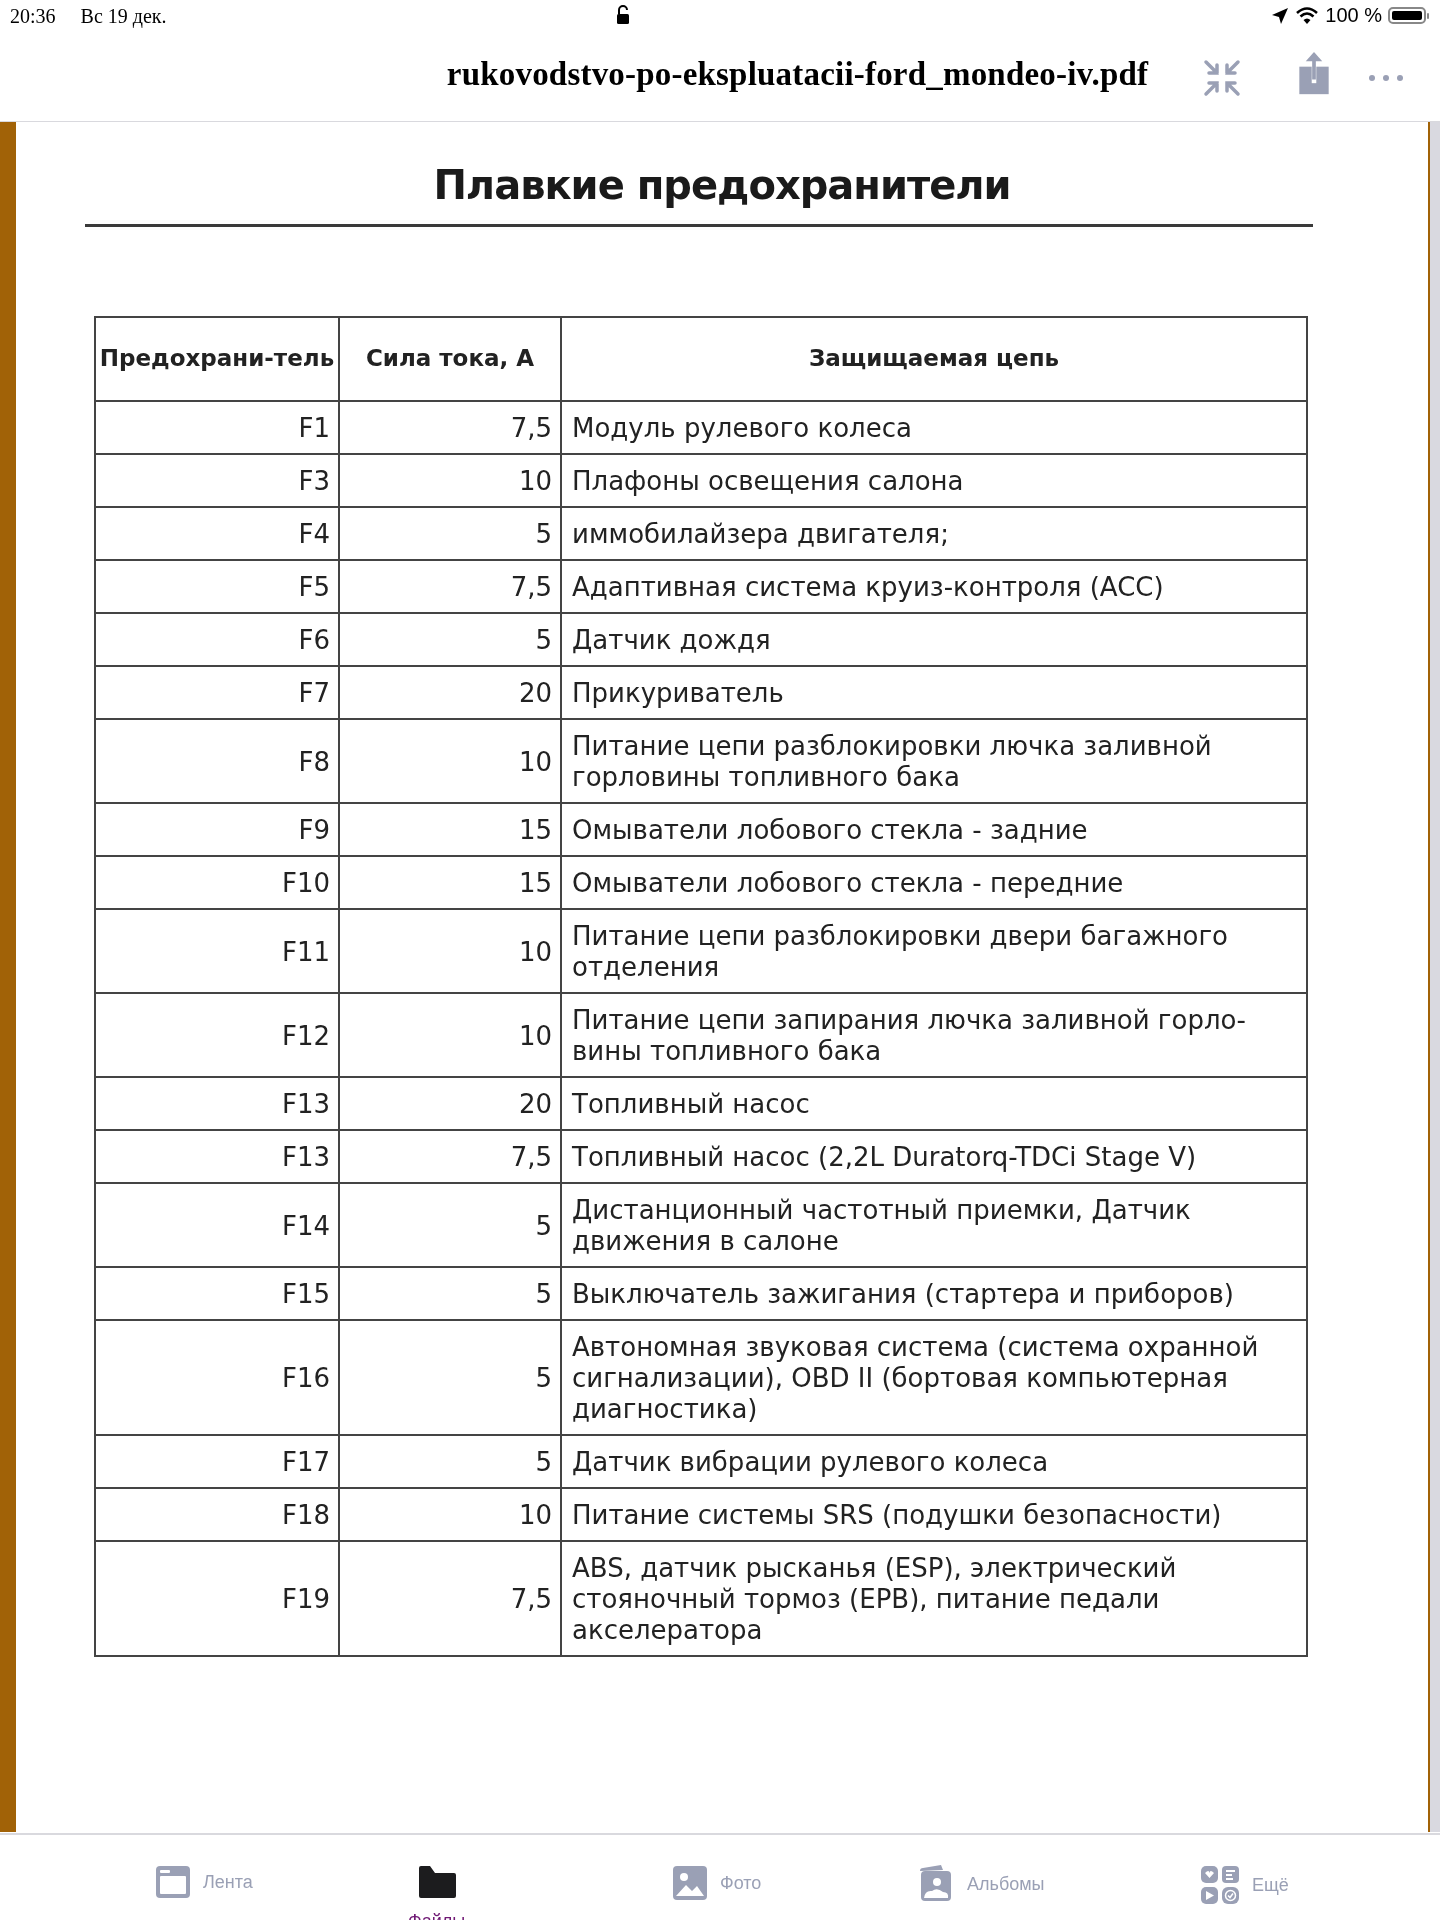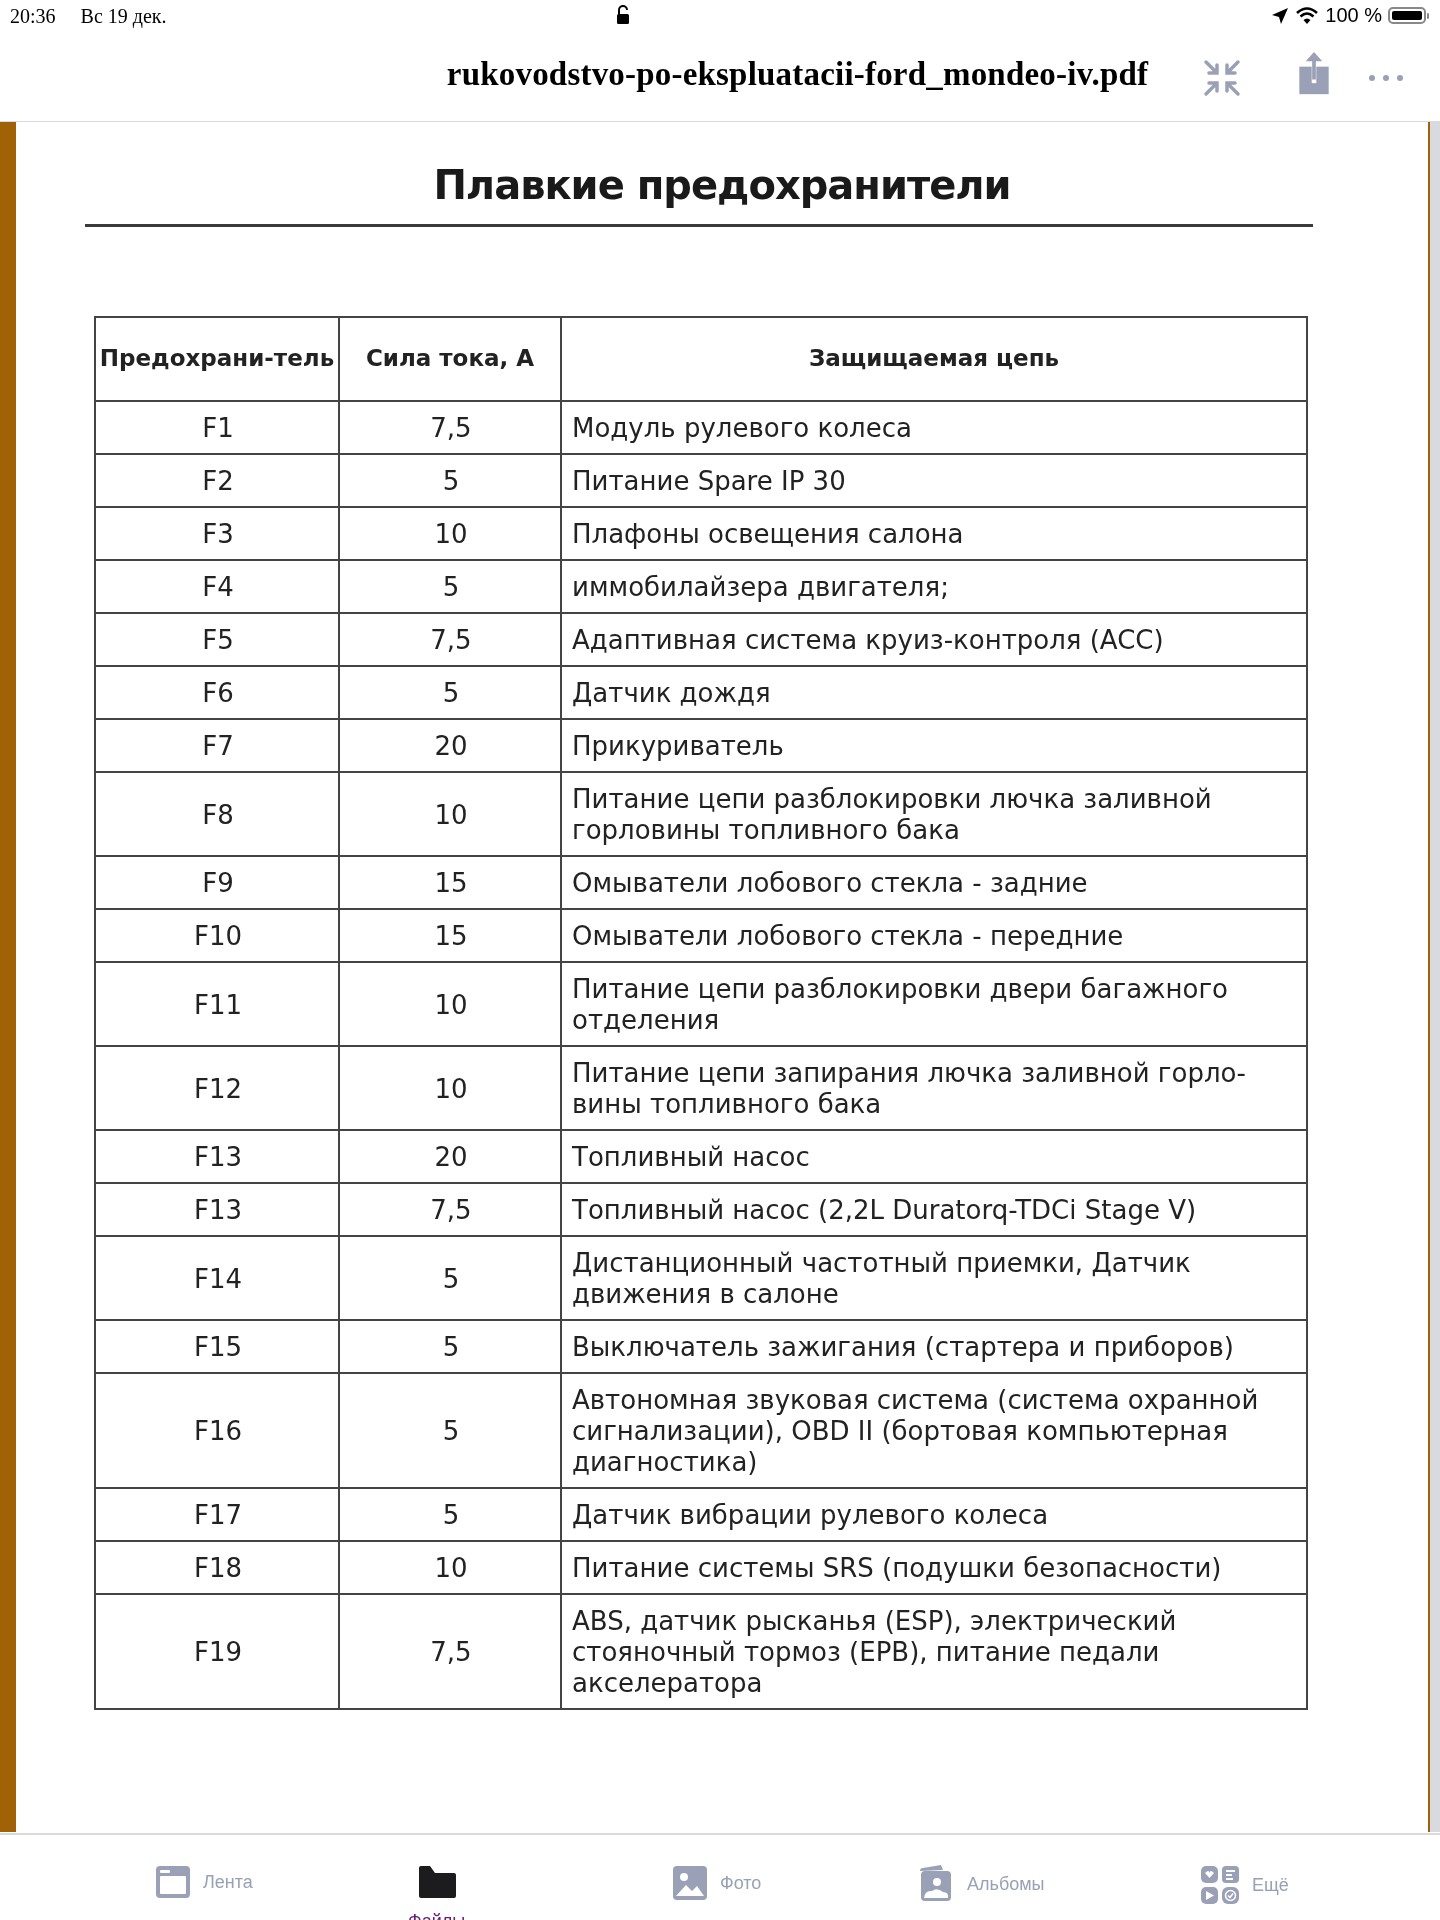--- a/index.html
+++ b/index.html
@@ -18,21 +18,21 @@
   .nav-icon { position:absolute; top:22px; width:44px; height:44px; color:#9aa0b5; }
   .page-area { position:absolute; left:0; top:122px; width:1440px; height:1710px; background:#a16207; }
   .page { position:absolute; left:16px; top:0; width:1412px; height:1710px; background:#ffffff; }
   .page-strip-right { position:absolute; right:0; top:0; width:10px; height:1710px; background:#d9d9e0; }
   .doc-title { position:absolute; left:0; width:1412px; top:40px; text-align:center; font-family:"DejaVu Sans", sans-serif; font-weight:bold; font-size:40px; color:#1a1a1a; letter-spacing:-1px; }
   .doc-rule { position:absolute; left:69px; top:102px; width:1228px; height:3px; background:#3a3a3a; }
   table.fuse { position:absolute; left:78px; top:194px; width:1212px; border-collapse:collapse; table-layout:fixed; }
   table.fuse td, table.fuse th { border:2px solid #444; font-family:"DejaVu Sans", sans-serif; color:#222; }
   table.fuse th { height:80px; font-weight:bold; font-size:23px; text-align:center; line-height:1.1; }
   table.fuse td { font-size:26px; line-height:31px; padding:6px 8px 4px 10px; }
-  table.fuse td.c { text-align:center;margin-top:17px; }
+  table.fuse td.c { text-align:right;margin-top:17px; }
   table.fuse tr.r1 td { height:41px; }
   table.fuse tr.r2 td { height:72px; }
   table.fuse tr.r3 td { height:103px; }
   .tab-bar { position:absolute; left:0; top:1833px; width:1440px; height:87px; background:#fff; border-top:2px solid #d9d9de; }
   .tab { position:absolute; top:30px; display:flex; align-items:center; gap:12px; font-family:Liberation Sans, sans-serif; font-size:18px; color:#9aa0b5; }
   .tab.active { color:#701a75;flex-direction:column; }
   .tab svg { display:block; }
 </style>
 </head>
 <body>
@@ -103,25 +103,20 @@
           <th>Защищаемая цепь</th>
         </tr>
       </thead>
       <tbody id="fuse-body">
           <tr class="r1">
             <td class="c">F1</td>
             <td class="c">7,5</td>
             <td>Модуль рулевого колеса</td>
           </tr>
           <tr class="r1">
-            <td class="c">F2</td>
-            <td class="c">5</td>
-            <td>Питание Spare IP 30</td>
-          </tr>
-          <tr class="r1">
             <td class="c">F3</td>
             <td class="c">10</td>
             <td>Плафоны освещения салона</td>
           </tr>
           <tr class="r1">
             <td class="c">F4</td>
             <td class="c">5</td>
             <td>иммобилайзера двигателя;</td>
           </tr>
           <tr class="r1">

